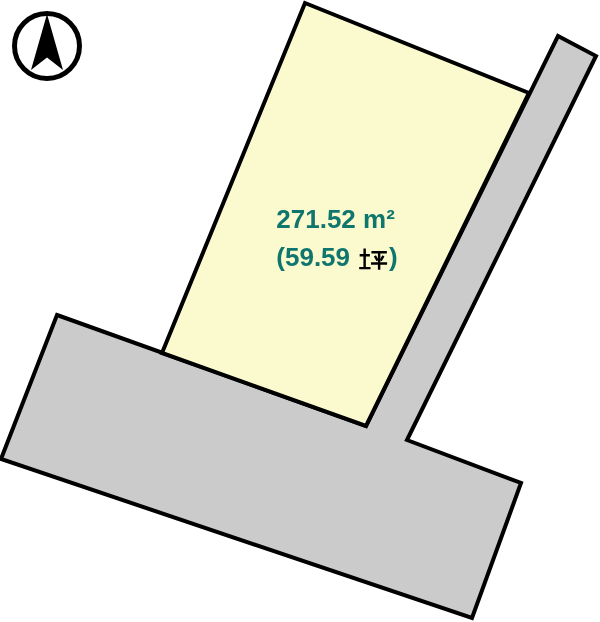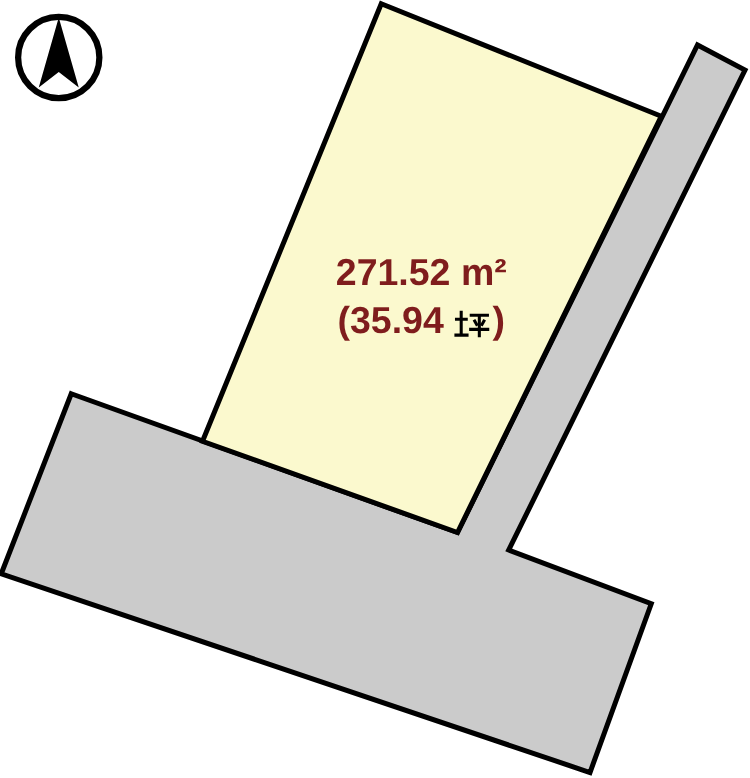--- a/index.html
+++ b/index.html
@@ -10,23 +10,23 @@
     background: #ffffff;
     overflow: hidden;
     font-family: "Liberation Sans", sans-serif;
   }
   .plan-svg { position: absolute; left: 0; top: 0; }
   .area-label {
     position: absolute;
     left: 337px;
     top: 200px;
     transform: translateX(-50%);
-    text-align: right;
-    color: #7f1d1d;
-    font-size: 30px;
+    text-align: left;
+    color: #0f766e;
+    font-size: 26px;
     font-weight: 600;
     line-height: 38px;
     white-space: nowrap;
   }
   .area-line2 {
     display: flex;
     align-items: center;
     justify-content: center;
     height: 38px;
   }
@@ -50,21 +50,21 @@
 
     <g>
       <circle cx="47" cy="46" r="32.5" fill="#ffffff" stroke="#000000" stroke-width="5"></circle>
       <path d="M47,14 L63,70 L47,57.5 L31,70 Z" fill="#000000"></path>
     </g>
   </svg>
 
   <div class="area-label">
     <div>271.52 m²</div>
     <div class="area-line2">
-      <span>(35.94</span>
+      <span>(59.59</span>
 
       <svg class="kanji-svg" viewBox="0 0 32 32">
         <g stroke="#000000" stroke-width="2.7" stroke-linecap="butt" fill="none">
 
           <path d="M7,5 L7,26.6"></path>
           <path d="M1.5,12.5 L12.8,12.5"></path>
           <path d="M1,26.6 L13.5,26.6"></path>
 
           <path d="M14.5,9 L31.5,9"></path>
           <path d="M23,9 L23,28.5"></path>

